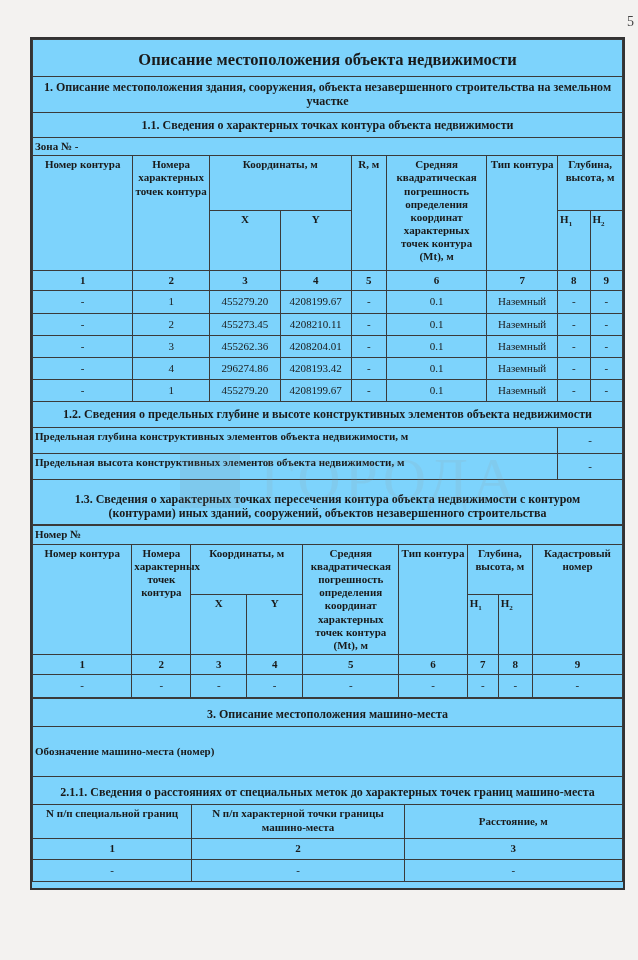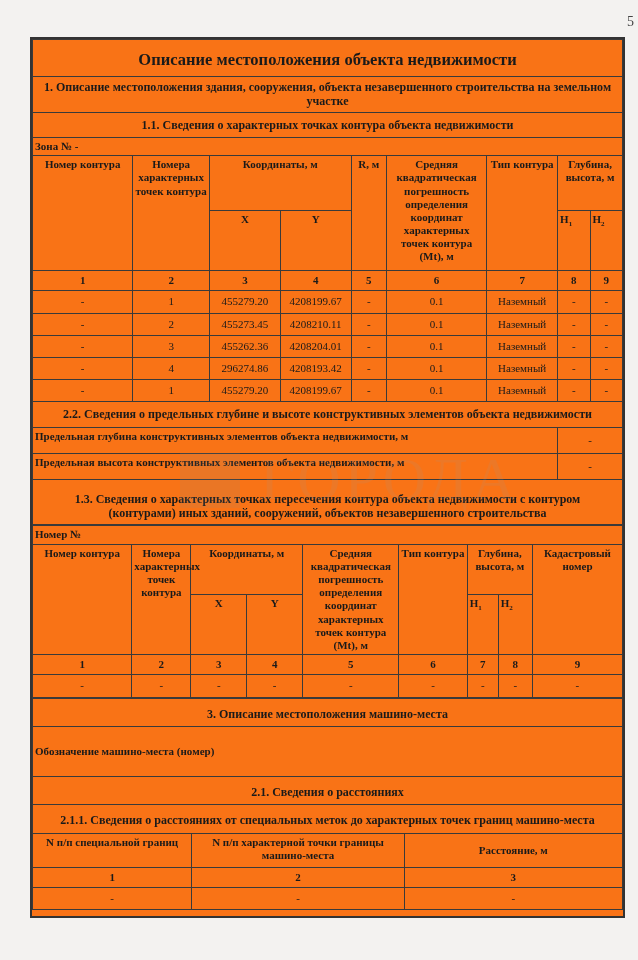--- a/index.html
+++ b/index.html
@@ -1,19 +1,19 @@
 <!DOCTYPE html>
 <html><head>
   <meta charset="utf-8">
   <style>
     * { box-sizing: border-box; margin: 0; padding: 0; }
     html, body { width: 638px; height: 960px; background: #f3f2f0; overflow: hidden; }
     body { font-family: "Liberation Serif", "DejaVu Serif", serif; color: #1a1a1a; position: relative; }
     .page-number { position: absolute; right: 4px; top: 14px; font-size: 14px; color: #444; }
-    .sheet { position: absolute; left: 30px; top: 37px; width: 595px; background: #f97316; border: 2px solid #333; }
+    .sheet { position: absolute; left: 30px; top: 37px; width: 595px; background: #7dd3fc; border: 2px solid #333; }
     table { border-collapse: collapse; width: 100%; table-layout: fixed; }
     td, th { border: 1px solid #3a3a3a; font-weight: bold; font-size: 11px; line-height: 1.2; vertical-align: top; text-align: center; padding: 2px 2px; }
     .title { font-size: 16.5px; padding: 10px 4px 6px; }
     .h1 { font-size: 12px; padding: 3px 6px; }
     .h2 { font-size: 12px; padding: 5px 6px; }
     .left { text-align: left; }
     .val { font-weight: normal; font-size: 11px; vertical-align: middle; padding: 4px 2px; }
     .num td { vertical-align: middle; font-size: 11px; padding: 3px 2px; }
     sub { font-size: 7px; }
     .watermark { position: absolute; left: 180px; top: 445px; width: 320px; height: 70px; pointer-events: none; opacity: 0.13; }
@@ -131,21 +131,21 @@
       <td class="val">455279.20</td>
       <td class="val">4208199.67</td>
       <td class="val">-</td>
       <td class="val">0.1</td>
       <td class="val">Наземный</td>
       <td class="val">-</td>
       <td class="val">-</td>
     </tr>
 
     <tr>
-          <td colspan="9" class="h2">2.2. Сведения о предельных глубине и высоте конструктивных элементов объекта недвижимости</td>
+          <td colspan="9" class="h2">1.2. Сведения о предельных глубине и высоте конструктивных элементов объекта недвижимости</td>
         </tr>
     <tr>
       <td colspan="7" class="left" style="height:26px">Предельная глубина конструктивных элементов объекта недвижимости, м</td>
       <td colspan="2" class="val">-</td>
     </tr>
     <tr>
       <td colspan="7" class="left" style="height:26px">Предельная высота конструктивных элементов объекта недвижимости, м</td>
       <td colspan="2" class="val">-</td>
     </tr>
 
@@ -218,23 +218,20 @@
         <col style="width:37%">
       </colgroup>
     <tbody>
         <tr>
           <td colspan="3" class="h2" style="padding-top:8px">3. Описание местоположения машино-места</td>
         </tr>
     <tr>
           <td colspan="3" class="left" style="padding:18px 2px">Обозначение машино-места (номер)</td>
         </tr>
     <tr>
-          <td colspan="3" class="h2" style="padding-top:8px">2.1. Сведения о расстояниях</td>
-        </tr>
-    <tr>
           <td colspan="3" class="h2" style="padding-top:8px">2.1.1. Сведения о расстояниях от специальных меток до характерных точек границ машино-места</td>
         </tr>
     <tr>
       <td style="height:34px">N п/п специальной границ</td>
       <td>N п/п характерной точки границы машино-места</td>
       <td style="padding-top:10px">Расстояние, м</td>
     </tr>
     <tr class="num">
       <td>1</td>
       <td>2</td>

